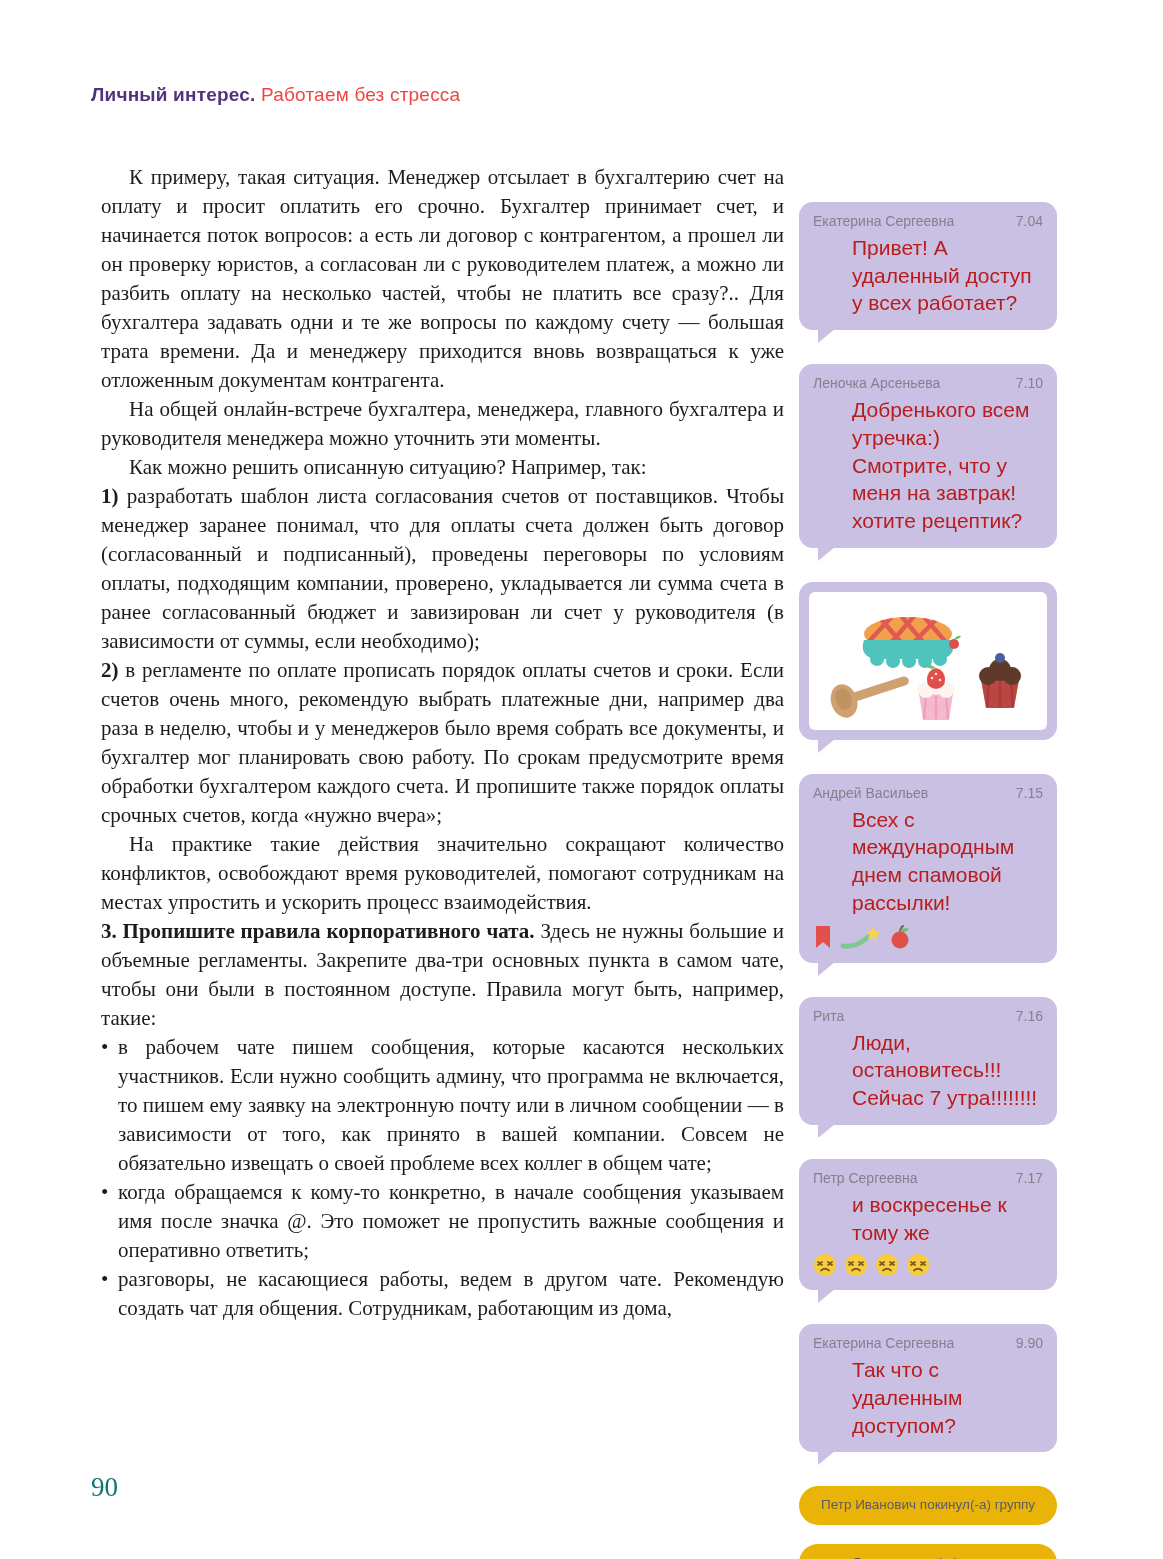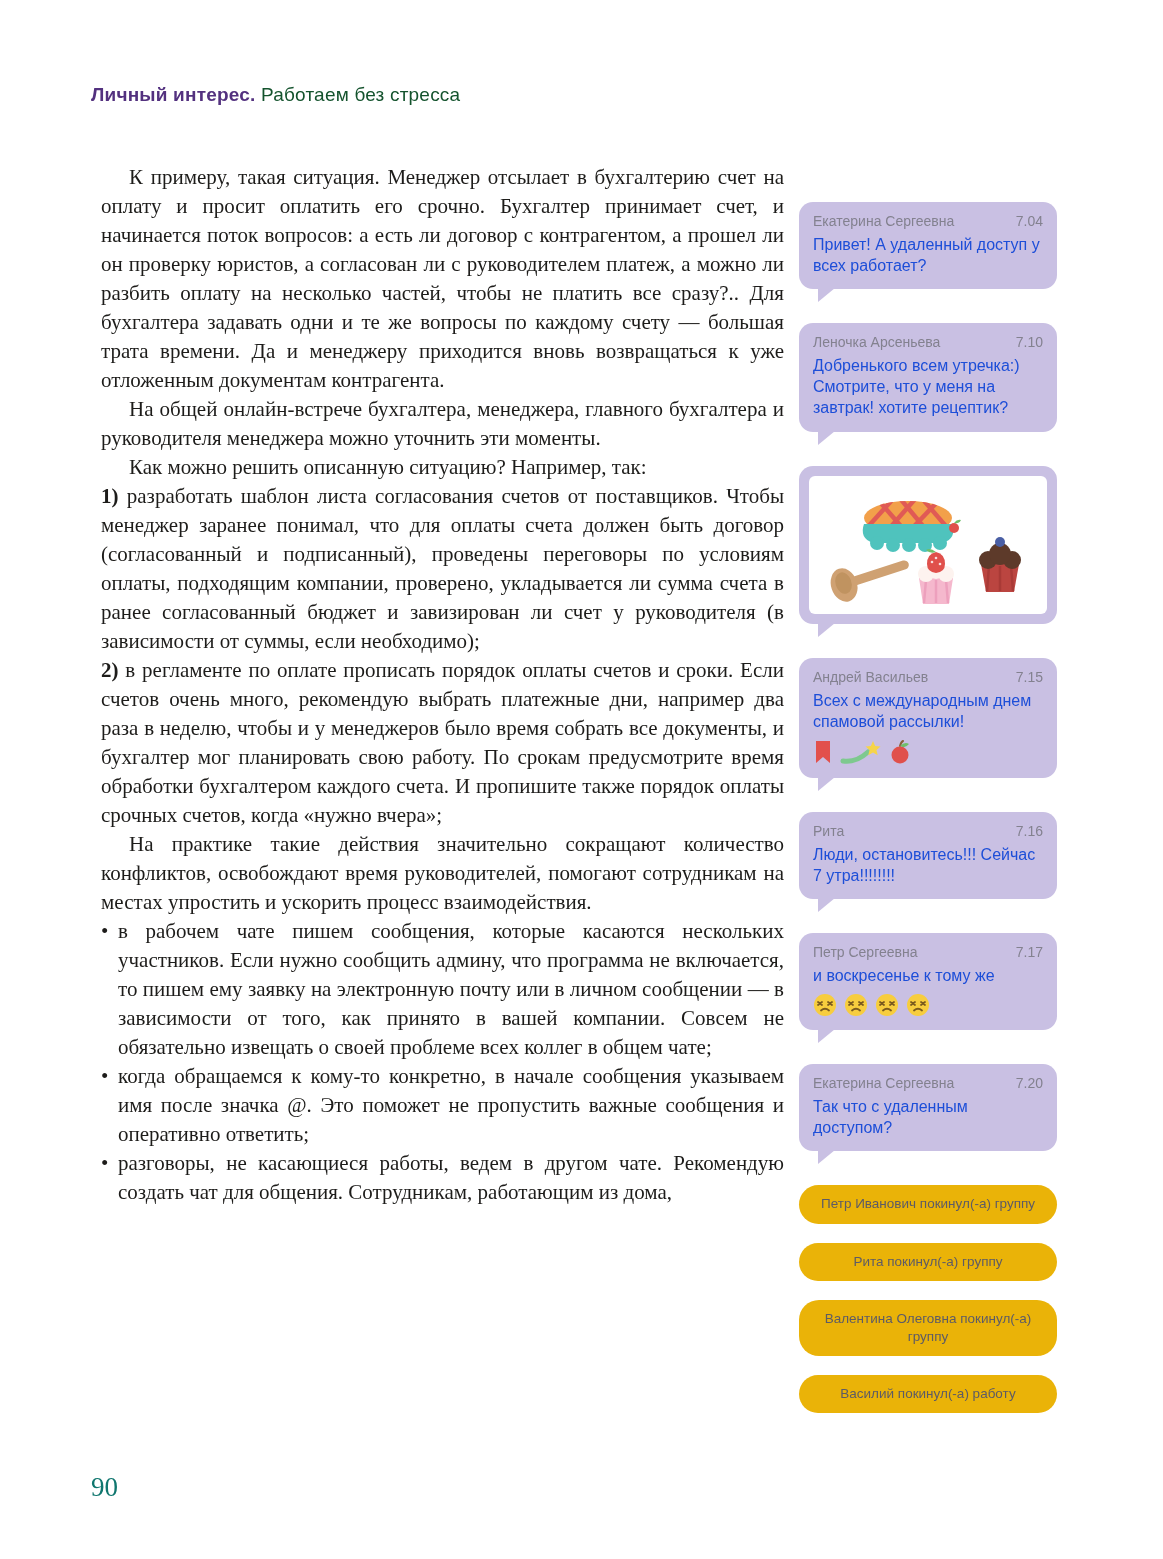--- a/index.html
+++ b/index.html
@@ -15,21 +15,21 @@
   }
   
   .running-header{
     position:absolute;
     left:91px; top:84px;
     font-family:"Liberation Sans", sans-serif;
     font-size:19px;
     letter-spacing:.2px;
   }
   .hdr-bold{font-weight:bold;color:#53317f;}
-  .hdr-light{color:#14532d;}
+  .hdr-light{color:#ef4444;}
 
   
   .article{
     position:absolute;
     left:101px; top:163px;
     width:683px;
     font-size:21px;
     line-height:29px;
     text-align:justify;
   }
@@ -65,23 +65,24 @@
   }
   .meta{
     display:flex;
     justify-content:space-between;
     align-items:baseline;
     font-size:14px;
     color:#83818f;
     margin-bottom:5px;
   }
   .msg{
-    font-size:16px;
+    font-size:21px;
     line-height:1.32;
-    color:#1d4ed8;
+    color:#b91c1c;
+    margin-left:39px;
   }
   .emoji-row{
     display:flex;
     align-items:center;
     gap:7px;
     margin-top:7px;
   }
   .emoji-row svg{display:block;}
   .img-bubble{
     padding:10px;
@@ -123,20 +124,21 @@
     <span class="hdr-bold">Личный интерес.</span><span class="hdr-light"> Работаем без стресса</span>
   </div>
 
   <div class="article">
     <p class="para-indent">К примеру, такая ситуация. Менеджер отсылает в бухгалтерию счет на оплату и просит оплатить его срочно. Бухгалтер принимает счет, и начинается поток вопросов: а есть ли договор с контрагентом, а прошел ли он проверку юристов, а согласован ли с руководителем платеж, а можно ли разбить оплату на несколько частей, чтобы не платить все сразу?.. Для бухгалтера задавать одни и те же вопросы по каждому счету — большая трата времени. Да и менеджеру приходится вновь возвращаться к уже отложенным документам контрагента.</p>
     <p class="para-indent">На общей онлайн-встрече бухгалтера, менеджера, главного бухгалтера и руководителя менеджера можно уточнить эти моменты.</p>
     <p class="para-indent">Как можно решить описанную ситуацию? Например, так:</p>
     <p><b class="lead-num">1)</b><span> разработать шаблон листа согласования счетов от поставщиков. Чтобы менеджер заранее понимал, что для оплаты счета должен быть договор (согласованный и подписанный), проведены переговоры по условиям оплаты, подходящим компании, проверено, укладывается ли сумма счета в ранее согласованный бюджет и завизирован ли счет у руководителя (в зависимости от суммы, если необходимо);</span></p>
     <p><b class="lead-num">2)</b><span> в регламенте по оплате прописать порядок оплаты счетов и сроки. Если счетов очень много, рекомендую выбрать платежные дни, например два раза в неделю, чтобы и у менеджеров было время собрать все документы, и бухгалтер мог планировать свою работу. По срокам предусмотрите время обработки бухгалтером каждого счета. И пропишите также порядок оплаты срочных счетов, когда «нужно вчера»;</span></p>
     <p class="para-indent">На практике такие действия значительно сокращают количество конфликтов, освобождают время руководителей, помогают сотрудникам на местах упростить и ускорить процесс взаимодействия.</p>
+    <p><b class="inline-heading">3. Пропишите правила корпоративного чата.</b><span> Здесь не нужны большие и объемные регламенты. Закрепите два-три основных пункта в самом чате, чтобы они были в постоянном доступе. Правила могут быть, например, такие:</span></p>
     <p class="bullet-item"><span class="bullet-marker">•</span><span>в рабочем чате пишем сообщения, которые касаются нескольких участников. Если нужно сообщить админу, что программа не включается, то пишем ему заявку на электронную почту или в личном сообщении — в зависимости от того, как принято в вашей компании. Совсем не обязательно извещать о своей проблеме всех коллег в общем чате;</span></p>
     <p class="bullet-item"><span class="bullet-marker">•</span><span>когда обращаемся к кому-то конкретно, в начале сообщения указываем имя после значка @. Это поможет не пропустить важные сообщения и оперативно ответить;</span></p>
     <p class="bullet-item"><span class="bullet-marker">•</span><span>разговоры, не касающиеся работы, ведем в другом чате. Рекомендую создать чат для общения. Сотрудникам, работающим из дома,</span></p>
   </div>
 
   <div class="chat">
 
     <div class="bubble">
       <div class="meta">
         <span>Екатерина Сергеевна</span>
@@ -271,21 +273,21 @@
         <svg width="24" height="24" viewBox="0 0 24 24">
           <circle cx="12" cy="12" r="11" fill="#f7cd3e"></circle>
           <path d="M5 9 l4 3 M9 9 l-4 3 M15 9 l4 3 M19 9 l-4 3 M8 17.5 q4 -3.5 8 0" stroke="#7a5a1e" stroke-width="1.8" stroke-linecap="round" fill="none"></path>
         </svg>
       </div>
     </div>
 
     <div class="bubble">
       <div class="meta">
         <span>Екатерина Сергеевна</span>
-        <span>7.20</span>
+        <span>9.90</span>
       </div>
       <div class="msg">Так что с удаленным доступом?</div>
     </div>
 
     <div class="notices">
       <div class="notice">Петр Иванович покинул(-а) группу</div>
       <div class="notice">Рита покинул(-а) группу</div>
       <div class="notice">Валентина Олеговна покинул(-а) группу</div>
       <div class="notice">Василий покинул(-а) работу</div>
     </div>

